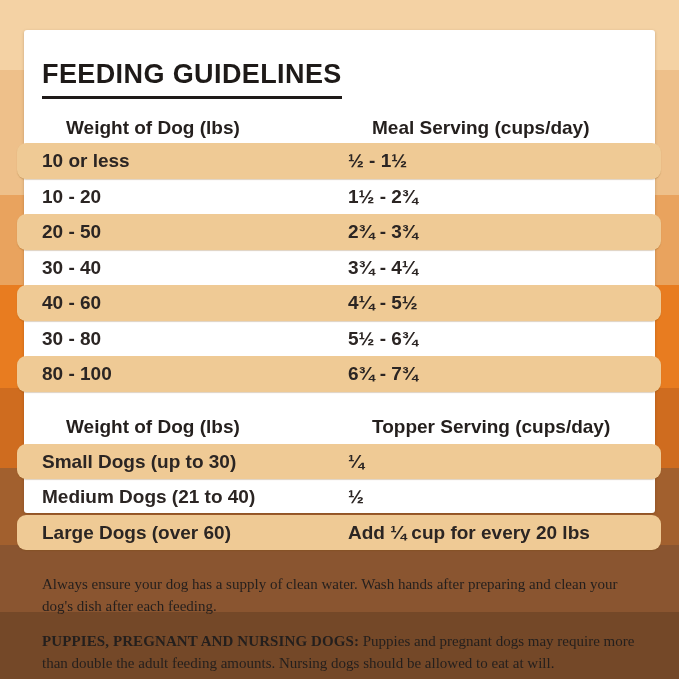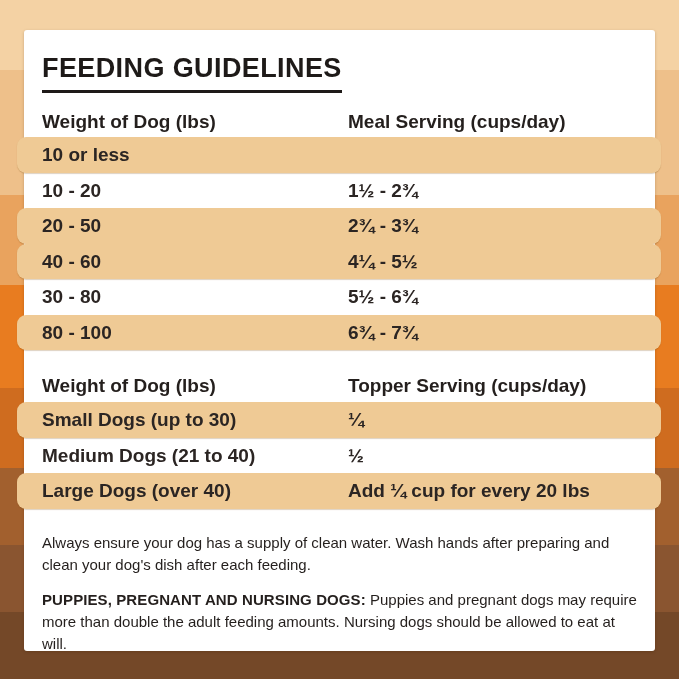--- a/index.html
+++ b/index.html
@@ -10,76 +10,81 @@
       #f4d2a4 0, #f4d2a4 70px,
       #eec08a 70px, #eec08a 195px,
       #e9a35e 195px, #e9a35e 285px,
       #e87c20 285px, #e87c20 388px,
       #cf6c1f 388px, #cf6c1f 468px,
       #a2602e 468px, #a2602e 545px,
       #8a5530 545px, #8a5530 612px,
       #744828 612px, #744828 679px);
   }
   .card{
-    position:absolute; left:24px; top:30px; width:631px; height:621px;
+    position:absolute; left:24px; top:30px; width:631px; height:483px;
     background:#ffffff; border-radius:3px;
     box-shadow:0 1px 3px rgba(60,30,0,.25);
-    box-sizing:border-box; padding:22px 18px 0 18px;
+    box-sizing:border-box; padding:28px 18px 0 18px;
   }
   .title{
     display:inline-block; margin:2px 0 0 0;
     font-size:27px; font-weight:800; letter-spacing:.4px;
     color:#1e1a18; line-height:1.05;
     border-bottom:3px solid #1e1a18; padding-bottom:8px;
   }
   .thead{
     display:flex; align-items:center;
     margin-top:13px; height:31px;
-    font-size:19px; font-weight:bold; color:#241f1d;
+    font-size:19px; font-weight:bold; color:#241f1d;margin-left:24px;
   }
   .thead.second{ margin-top:19px; height:33px; }
   .col1{ width:306px; flex:0 0 306px; }
   .col2{ flex:1; }
   .tbody{ margin:0; }
   .row{
     display:flex; align-items:center;
     height:35.5px; box-sizing:border-box;
     font-size:19px; font-weight:bold; color:#2b2523;
     margin:0 -24px 0 -25px; padding:0 24px 0 25px;
     border-radius:9px;
   }
   .row.shaded{ background:#efca95; box-shadow:0 1px 1px rgba(120,70,10,.25); }
   .notes{ margin-top:23px; width:606px; font-size:15px; line-height:1.47; color:#241f1d; }
-  .notes p{ margin:0 9px 13px 0; }
+  .notes p{ margin:0 9px 13px 0;font-family:Liberation Serif, serif; }
   .notes b{ font-weight:bold; letter-spacing:.1px; }
 </style>
 </head>
 <body>
 
 <div class="stage">
   <div class="card">
 
     <h1 class="title">FEEDING GUIDELINES</h1>
 
     <div class="thead">
       <span class="col1">Weight of Dog (lbs)</span>
       <span class="col2">Meal Serving (cups/day)</span>
     </div>
 
     <div class="tbody">
       <div class="row shaded">
         <span class="col1">10 or less</span>
+        <span class="col2">½ - 1½</span>
       </div>
       <div class="row">
         <span class="col1">10 - 20</span>
         <span class="col2">1½ - 2¾</span>
       </div>
       <div class="row shaded">
         <span class="col1">20 - 50</span>
         <span class="col2">2¾ - 3¾</span>
+      </div>
+      <div class="row">
+        <span class="col1">30 - 40</span>
+        <span class="col2">3¾ - 4¼</span>
       </div>
       <div class="row shaded">
         <span class="col1">40 - 60</span>
         <span class="col2">4¼ - 5½</span>
       </div>
       <div class="row">
         <span class="col1">30 - 80</span>
         <span class="col2">5½ - 6¾</span>
       </div>
       <div class="row shaded">
@@ -96,21 +101,21 @@
     <div class="tbody">
       <div class="row shaded">
         <span class="col1">Small Dogs (up to 30)</span>
         <span class="col2">¼</span>
       </div>
       <div class="row">
         <span class="col1">Medium Dogs (21 to 40)</span>
         <span class="col2">½</span>
       </div>
       <div class="row shaded">
-        <span class="col1">Large Dogs (over 40)</span>
+        <span class="col1">Large Dogs (over 60)</span>
         <span class="col2">Add ¼ cup for every 20 lbs</span>
       </div>
     </div>
 
     <div class="notes">
       <p>Always ensure your dog has a supply of clean water. Wash hands after preparing and clean your dog's dish after each feeding.</p>
       <p><b>PUPPIES, PREGNANT AND NURSING DOGS:</b><span> Puppies and pregnant dogs may require more than double the adult feeding amounts. Nursing dogs should be allowed to eat at will.</span></p>
     </div>
 
   </div>

